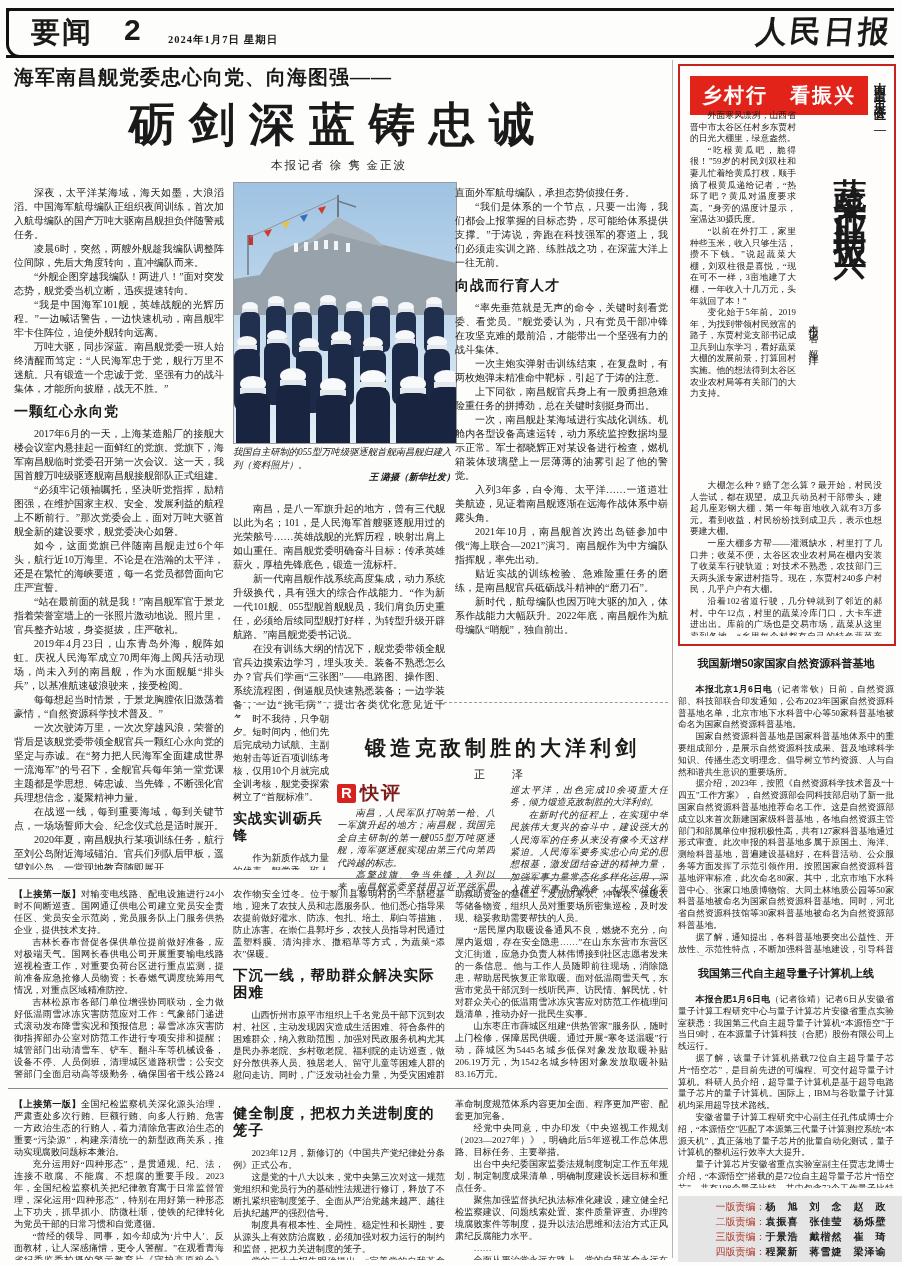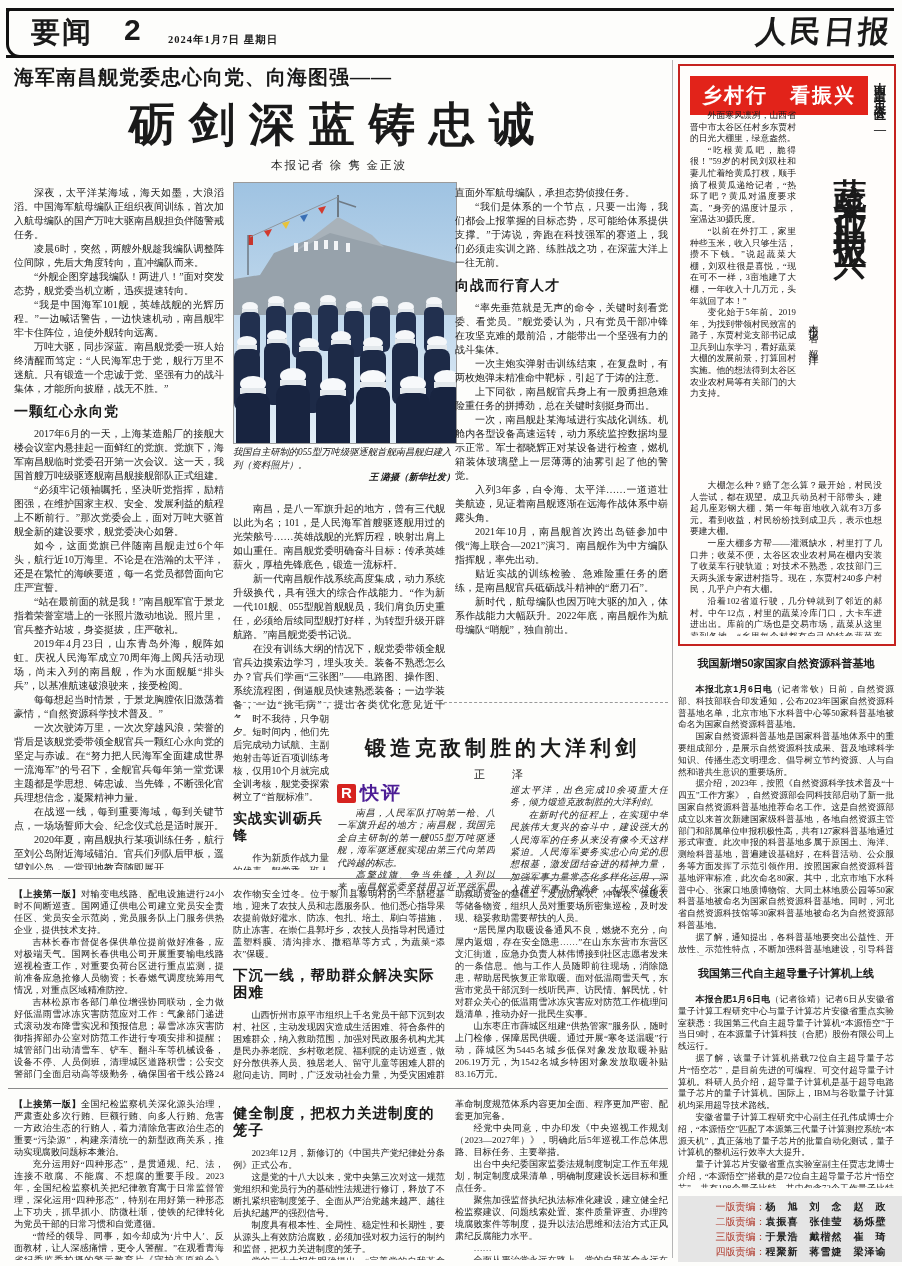--- a/index.html
+++ b/index.html
@@ -37,21 +37,21 @@
   
   .qc-box{position:absolute;left:337px;top:728px;width:331px;height:168px;}
   .qc-title{text-align:center;font-size:21px;font-weight:bold;letter-spacing:4px;margin-top:6px;}
   .qc-author{text-align:center;font-size:11px;letter-spacing:8px;margin-top:5px;}
   .qc-cols{position:absolute;top:56px;left:0;width:331px;height:112px;}
   .qc-col{position:absolute;top:0;height:112px;width:158px;overflow:hidden;font-size:9.3px;line-height:12.4px;}
   .qc-col .para{font-style:italic;}
   .qc-logo-row{display:flex;align-items:center;gap:4px;margin-bottom:4px;}
   .qc-logo{width:19px;height:19px;background:#d6231f;color:#fff;font-weight:bold;font-size:15px;
     display:flex;align-items:center;justify-content:center;border-radius:2px;font-family:"Liberation Sans",sans-serif;}
-  .qc-logo-label{color:#4c1d95;font-size:19px;font-weight:bold;font-family:"Liberation Sans",sans-serif;letter-spacing:2px;}
+  .qc-logo-label{color:#7f1d1d;font-size:19px;font-weight:bold;font-family:"Liberation Sans",sans-serif;letter-spacing:2px;}
   
   .village-box{position:absolute;left:678px;top:64px;width:214px;height:578px;border:2.5px solid #c5231f;background:#fffdfb;}
   .village-badge{position:absolute;left:10px;top:10px;background:#e2231a;color:#fff;font-weight:bold;
     font-size:20px;letter-spacing:2px;padding:6px 12px;font-family:"Liberation Sans",sans-serif;}
   .v-kicker{position:absolute;right:6px;top:6px;writing-mode:vertical-rl;text-orientation:upright;
     font-size:12px;font-weight:bold;letter-spacing:4px;height:230px;}
   .v-title{position:absolute;right:22px;top:86px;writing-mode:vertical-rl;text-orientation:upright;
     font-size:33px;font-weight:bold;letter-spacing:11px;height:420px;font-family:"Liberation Sans",sans-serif;}
   .v-byline{position:absolute;right:74px;top:250px;writing-mode:vertical-rl;text-orientation:upright;
     font-size:10px;letter-spacing:3px;height:200px;}

